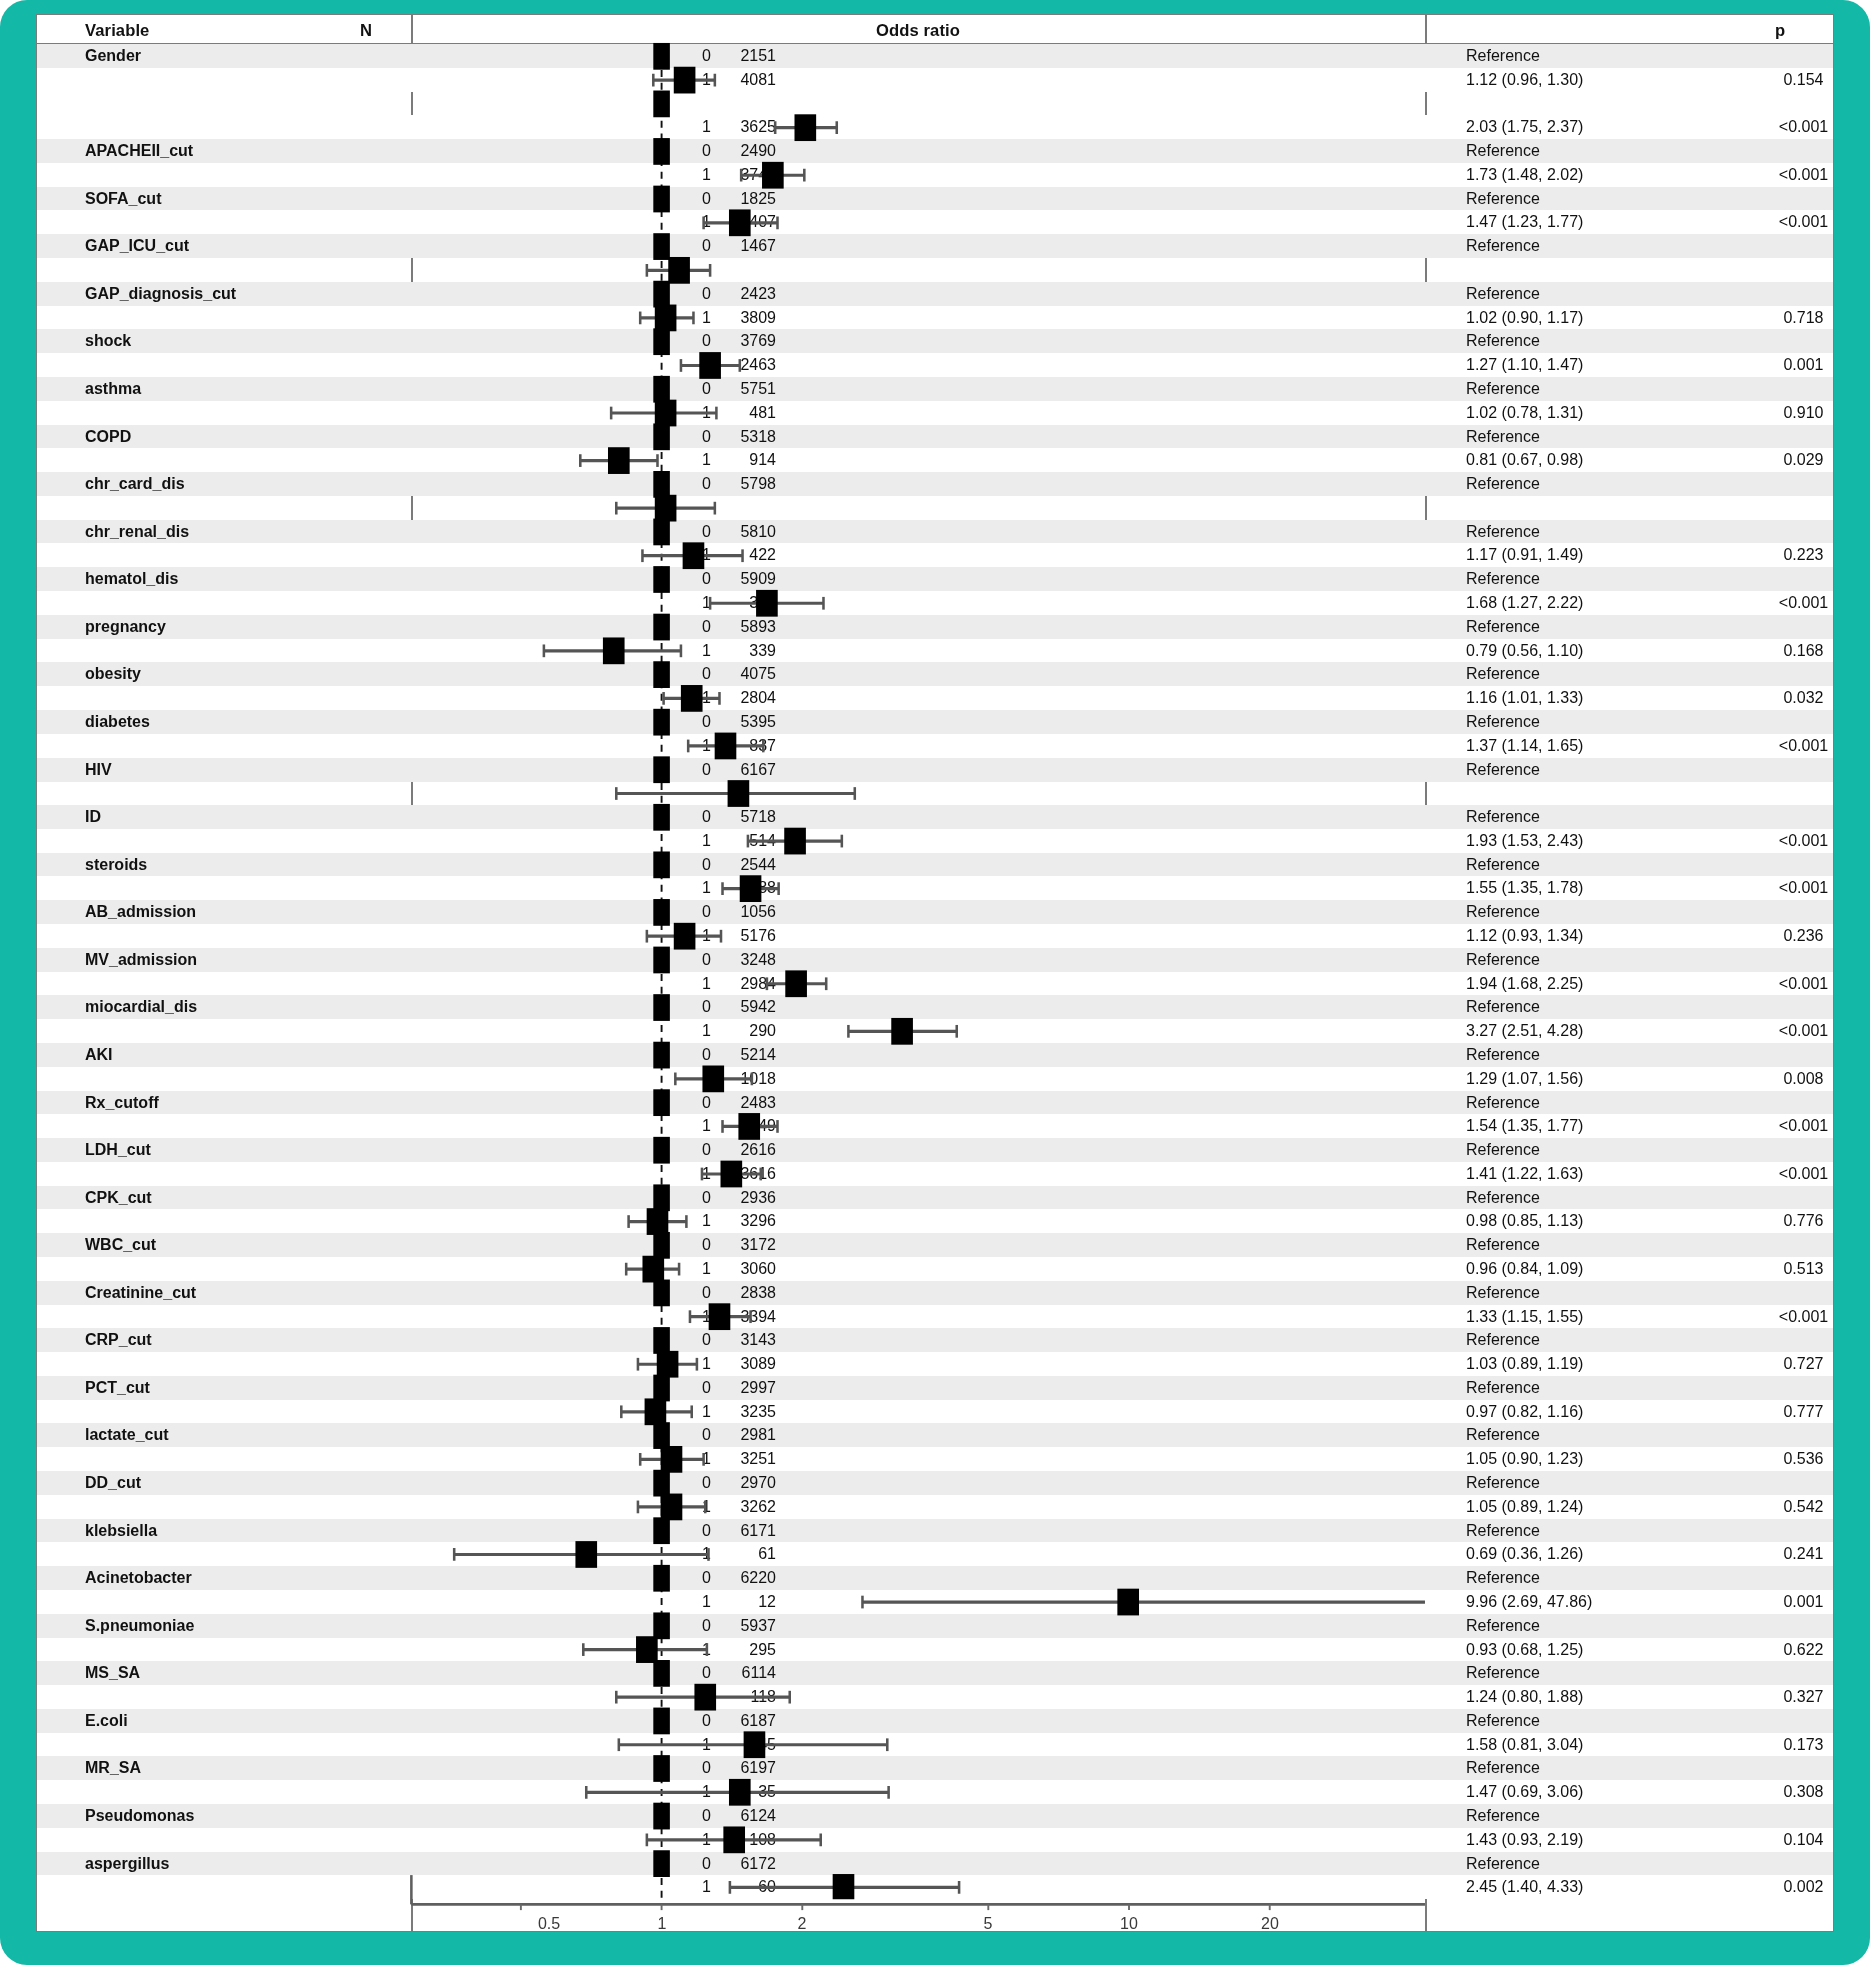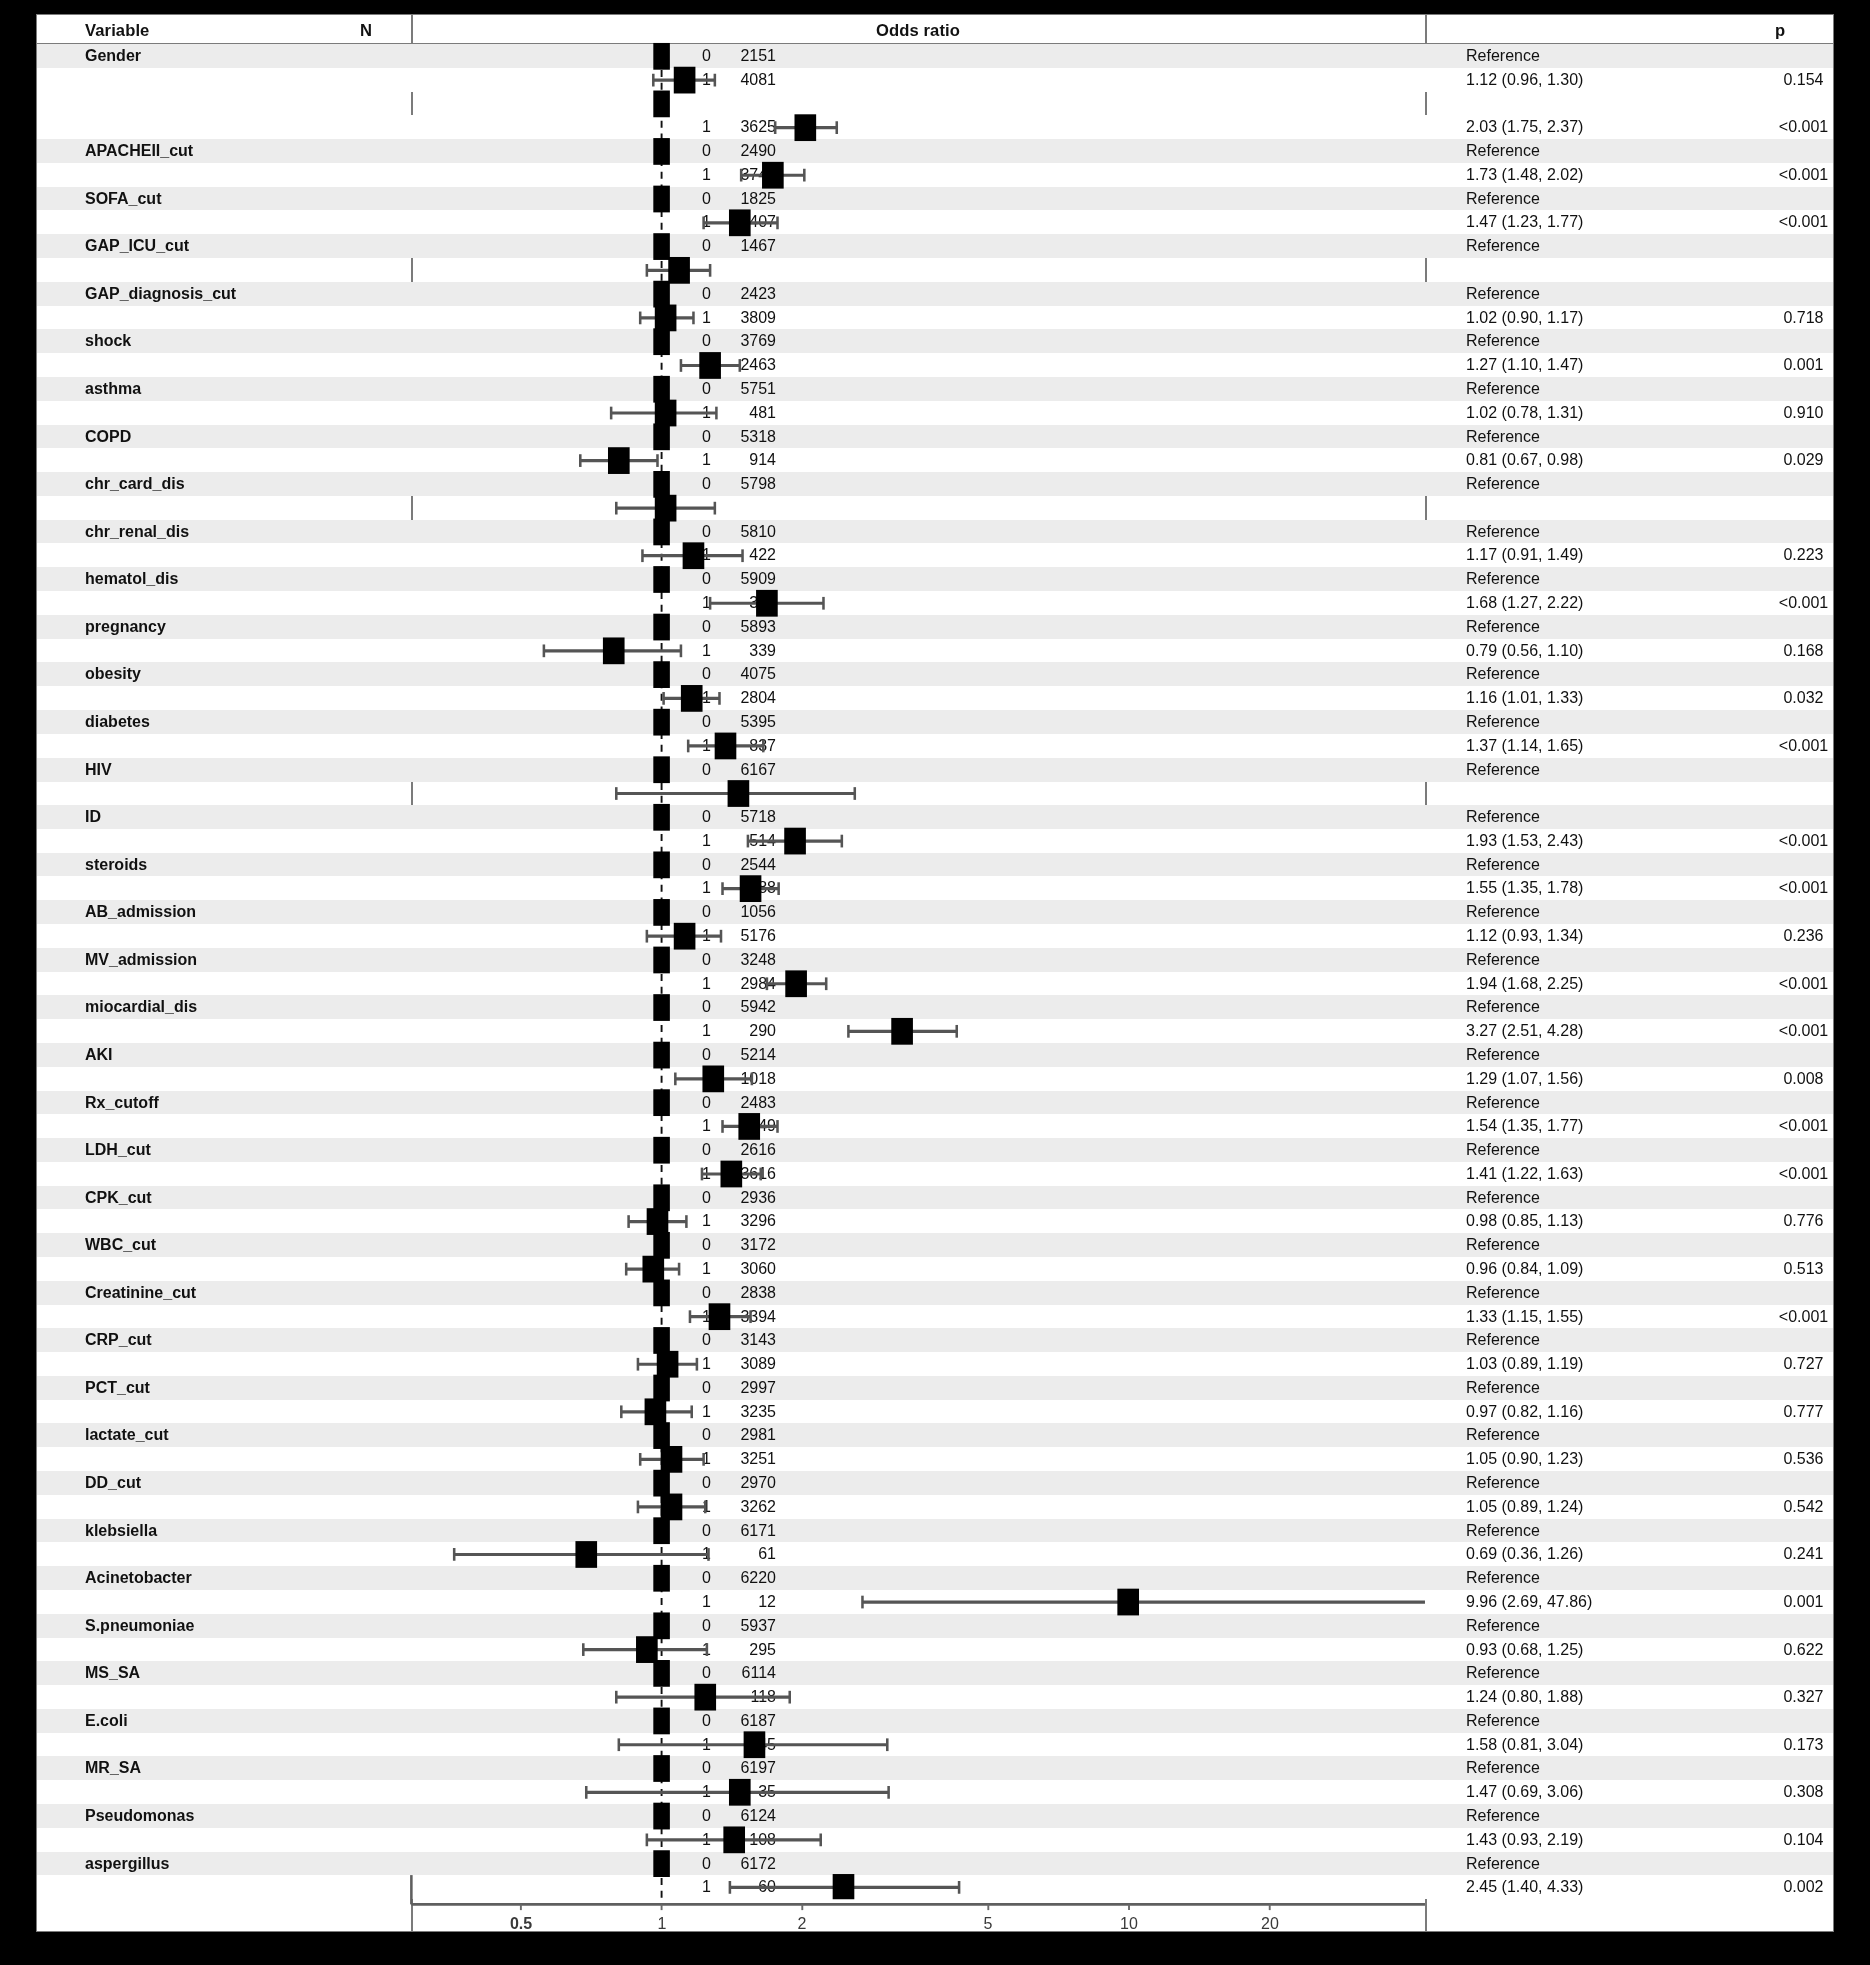--- a/index.html
+++ b/index.html
@@ -1,19 +1,20 @@
 <!DOCTYPE html>
 <html style="font-size:10.2px"><head>
 <meta charset="utf-8">
 <style>
   html,body{margin:0;padding:0;background:#ffffff;}
   body{font-family:"Liberation Sans",sans-serif;}
   #root{
-    position:relative;width:1870px;height:1965px;background:#000000;
+    position:relative;width:1870px;height:1965px;background:#14b8a6;
     box-sizing:border-box;
+    border-radius:27px;
   }
   
   .frame{
     position:absolute;left:36px;top:14px;width:1798px;height:1918px;
     border:1.9px solid #7b7b7b;box-sizing:border-box;background:#fff;
   }
   
   .vsep{position:absolute;top:0;bottom:0;width:1.9px;background:#7b7b7b;}
   
   .hdr{
@@ -722,21 +723,21 @@
         <line x1="588" y1="2921.3" x2="588" y2="2967.3" stroke="#5f5f5f" stroke-width="4"></line>
         <line x1="760" y1="2967.3" x2="760" y2="2976.3" stroke="#6a6a6a" stroke-width="3"></line>
         <line x1="981" y1="2967.3" x2="981" y2="2976.3" stroke="#6a6a6a" stroke-width="3"></line>
         <line x1="1202" y1="2967.3" x2="1202" y2="2976.3" stroke="#6a6a6a" stroke-width="3"></line>
         <line x1="1494.146108970107" y1="2967.3" x2="1494.146108970107" y2="2976.3" stroke="#6a6a6a" stroke-width="3"></line>
         <line x1="1715.1461089701072" y1="2967.3" x2="1715.1461089701072" y2="2976.3" stroke="#6a6a6a" stroke-width="3"></line>
         <line x1="1936.146108970107" y1="2967.3" x2="1936.146108970107" y2="2976.3" stroke="#6a6a6a" stroke-width="3"></line>
       </svg>
 
     <div id="axis">
-        <div class="axis-lbl" style="left: 484px; top: 1900px; font-weight: bold;">0.5</div>
+        <div class="axis-lbl" style="left: 512px; top: 1900px;">0.5</div>
         <div class="axis-lbl" style="left: 625px; top: 1900px;">1</div>
         <div class="axis-lbl" style="left: 765px; top: 1900px;">2</div>
         <div class="axis-lbl" style="left: 951px; top: 1900px;">5</div>
         <div class="axis-lbl" style="left: 1092px; top: 1900px;">10</div>
         <div class="axis-lbl" style="left: 1233px; top: 1900px;">20</div>
       </div>
   </div>
 </div>
 
 

